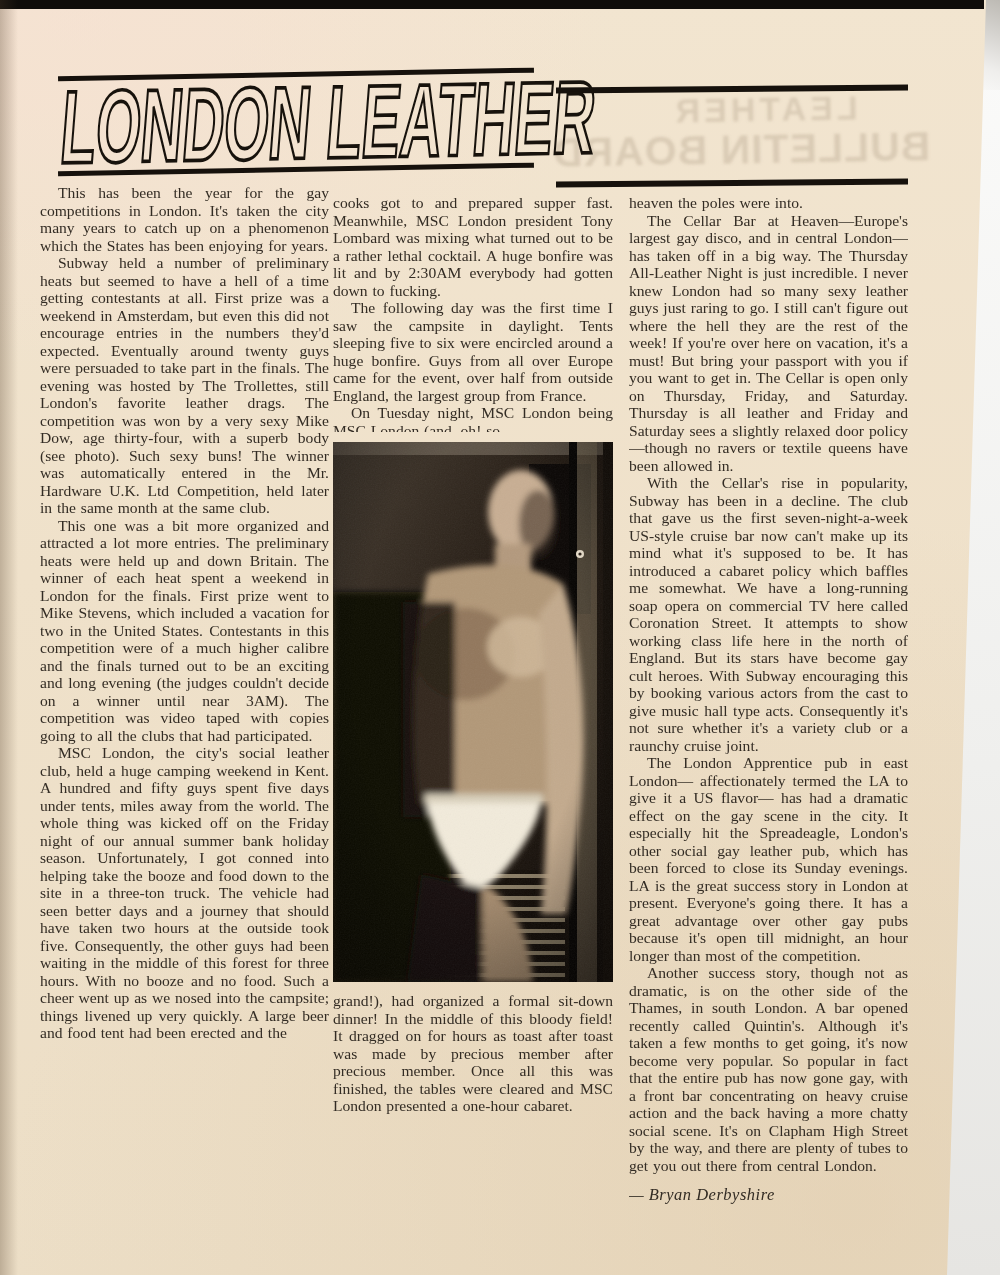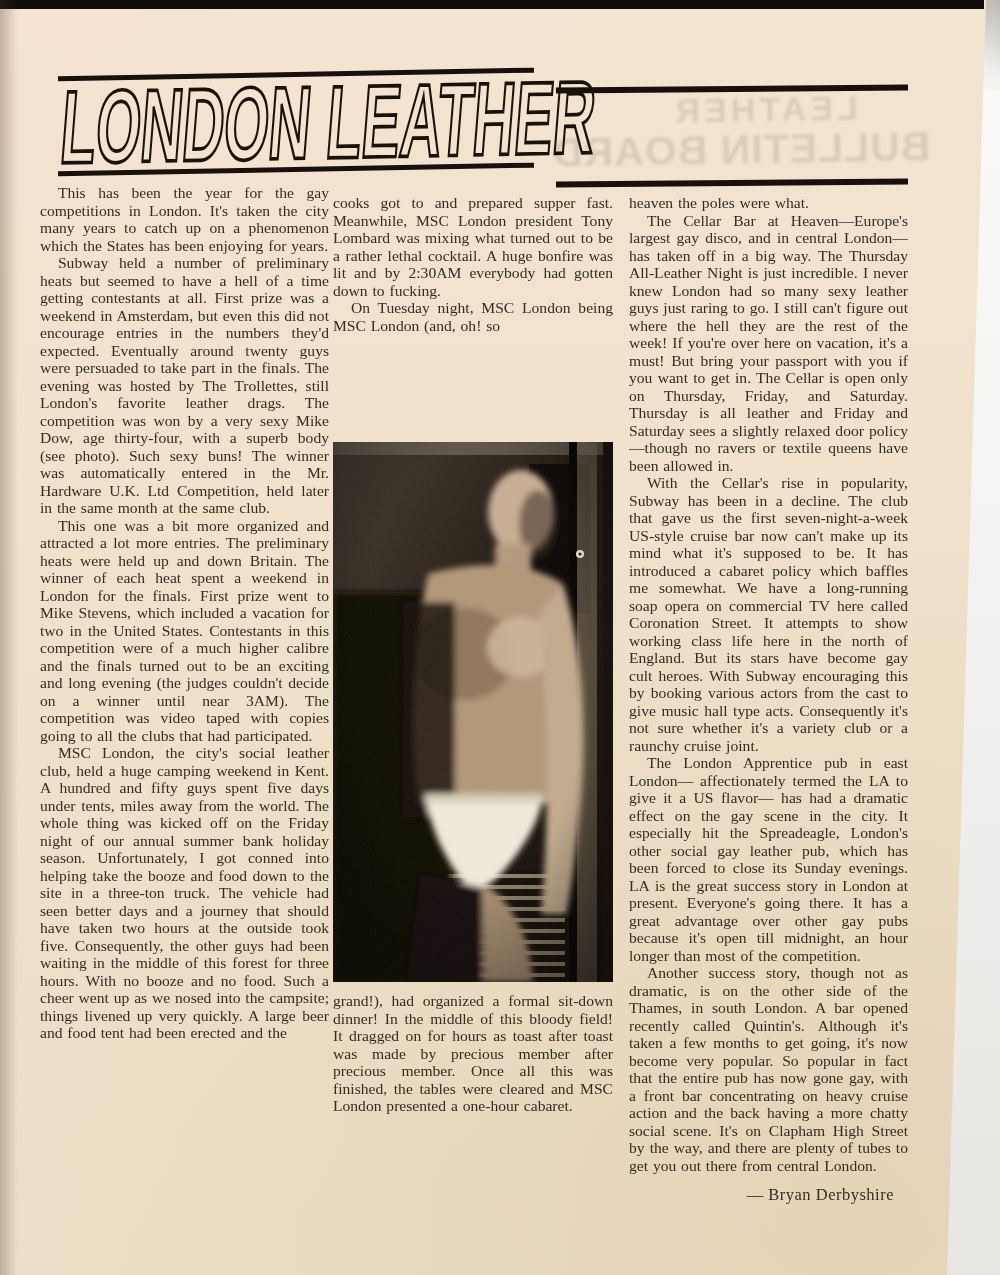--- a/index.html
+++ b/index.html
@@ -39,21 +39,21 @@
 
   
   .col{position:absolute;top:184px;color:#332c24;font-size:15.6px;line-height:17.5px;
     text-align:justify;overflow:hidden;}
   #col1{left:40px;width:289px;height:1078px;}
   #col2{left:333px;width:280px;height:1082px;}
   #col3{left:629px;width:279px;height:1082px;}
   .para{margin:0;text-indent:1.15em;word-spacing:.06em;hyphens:auto;}
   .para.cont{text-indent:0;margin-top:10px;}
   #col2-top{height:248px;overflow:hidden;}
-  .byline{margin-top:12px;padding-right:14px;text-align:right;
+  .byline{margin-top:12px;padding-right:14px;font-style:italic;
     font-size:16.5px;letter-spacing:.03em;}
 
   
   .photo{width:280px;height:540px;margin-top:10px;background:#17110c;overflow:hidden;}
   .photo svg{display:block;}
 </style>
 </head>
 <body>
 
 <div class="scan">
@@ -82,20 +82,21 @@
     <div class="col" id="col1">
         <p class="para">This has been the year for the gay competitions in London. It's taken the city many years to catch up on a phenomenon which the States has been enjoying for years.</p>
         <p class="para">Subway held a number of preliminary heats but seemed to have a hell of a time getting contestants at all. First prize was a weekend in Amsterdam, but even this did not encourage entries in the numbers they'd expected. Eventually around twenty guys were persuaded to take part in the finals. The evening was hosted by The Trollettes, still London's favorite leather drags. The competition was won by a very sexy Mike Dow, age thirty-four, with a superb body (see photo). Such sexy buns! The winner was automatically entered in the Mr. Hardware U.K. Ltd Competition, held later in the same month at the same club.</p>
         <p class="para">This one was a bit more organized and attracted a lot more entries. The preliminary heats were held up and down Britain. The winner of each heat spent a weekend in London for the finals. First prize went to Mike Stevens, which included a vacation for two in the United States. Contestants in this competition were of a much higher calibre and the finals turned out to be an exciting and long evening (the judges couldn't decide on a winner until near 3AM). The competition was video taped with copies going to all the clubs that had participated.</p>
         <p class="para">MSC London, the city's social leather club, held a huge camping weekend in Kent. A hundred and fifty guys spent five days under tents, miles away from the world. The whole thing was kicked off on the Friday night of our annual summer bank holiday season. Unfortunately, I got conned into helping take the booze and food down to the site in a three-ton truck. The vehicle had seen better days and a journey that should have taken two hours at the outside took five. Consequently, the other guys had been waiting in the middle of this forest for three hours. With no booze and no food. Such a cheer went up as we nosed into the campsite; things livened up very quickly. A large beer and food tent had been erected and the</p>
       </div>
 
     <div class="col" id="col2">
       <div id="col2-top">
           <p class="para cont">cooks got to and prepared supper fast. Meanwhile, MSC London president Tony Lombard was mixing what turned out to be a rather lethal cocktail. A huge bonfire was lit and by 2:30AM everybody had gotten down to fucking.</p>
+          <p class="para">The following day was the first time I saw the campsite in daylight. Tents sleeping five to six were encircled around a huge bonfire. Guys from all over Europe came for the event, over half from outside England, the largest group from France.</p>
           <p class="para">On Tuesday night, MSC London being MSC London (and, oh! so</p>
         </div>
 
       <div class="photo">
         <svg width="280" height="540" viewBox="0 0 280 540" preserveAspectRatio="none">
           <defs>
             <linearGradient id="pbg" x1="0" y1="0" x2="1" y2="1">
               <stop offset="0" stop-color="#463c31"></stop>
               <stop offset="0.45" stop-color="#231a12"></stop>
               <stop offset="1" stop-color="#100b07"></stop>
@@ -158,21 +159,21 @@
         </svg>
       </div>
 
       <div id="col2-bottom">
           <p class="para cont">grand!), had organized a formal sit-down dinner! In the middle of this bloody field! It dragged on for hours as toast after toast was made by precious member after precious member. Once all this was finished, the tables were cleared and MSC London presented a one-hour cabaret.</p>
         </div>
     </div>
 
     <div class="col" id="col3">
       <div>
-          <p class="para cont">heaven the poles were what.</p>
+          <p class="para cont">heaven the poles were into.</p>
           <p class="para">The Cellar Bar at Heaven—Europe's largest gay disco, and in central London—has taken off in a big way. The Thursday All-Leather Night is just incredible. I never knew London had so many sexy leather guys just raring to go. I still can't figure out where the hell they are the rest of the week! If you're over here on vacation, it's a must! But bring your passport with you if you want to get in. The Cellar is open only on Thursday, Friday, and Saturday. Thursday is all leather and Friday and Saturday sees a slightly relaxed door policy—though no ravers or textile queens have been allowed in.</p>
           <p class="para">With the Cellar's rise in popularity, Subway has been in a decline. The club that gave us the first seven-night-a-week US-style cruise bar now can't make up its mind what it's supposed to be. It has introduced a cabaret policy which baffles me somewhat. We have a long-running soap opera on commercial TV here called Coronation Street. It attempts to show working class life here in the north of England. But its stars have become gay cult heroes. With Subway encouraging this by booking various actors from the cast to give music hall type acts. Consequently it's not sure whether it's a variety club or a raunchy cruise joint.</p>
           <p class="para">The London Apprentice pub in east London— affectionately termed the LA to give it a US flavor— has had a dramatic effect on the gay scene in the city. It especially hit the Spreadeagle, London's other social gay leather pub, which has been forced to close its Sunday evenings. LA is the great success story in London at present. Everyone's going there. It has a great advantage over other gay pubs because it's open till midnight, an hour longer than most of the competition.</p>
           <p class="para">Another success story, though not as dramatic, is on the other side of the Thames, in south London. A bar opened recently called Quintin's. Although it's taken a few months to get going, it's now become very popular. So popular in fact that the entire pub has now gone gay, with a front bar concentrating on heavy cruise action and the back having a more chatty social scene. It's on Clapham High Street by the way, and there are plenty of tubes to get you out there from central London.</p>
         </div>
       <div class="byline">— Bryan Derbyshire</div>
     </div>
   </div>
 </div>
 

